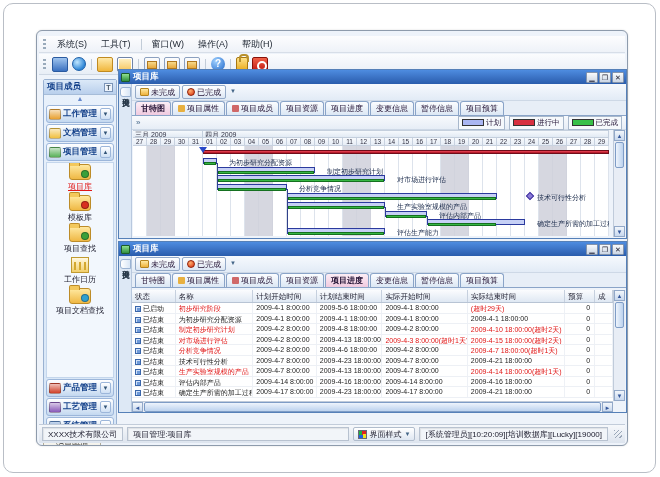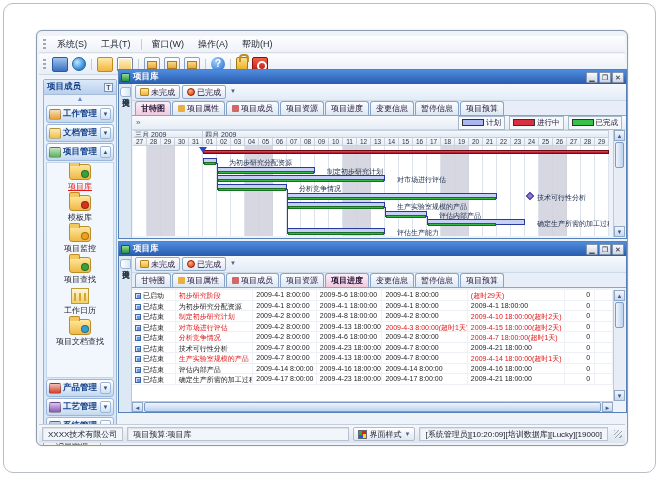--- a/index.html
+++ b/index.html
@@ -219,26 +219,20 @@
           <div class="nicon">
             <div class="dot" style="background: rgb(58, 160, 58);"></div>
           </div>
           <div class="sb-label active">项目库</div>
         </div>
         <div class="sb-item">
           <div class="nicon">
             <div class="dot" style="background: rgb(216, 48, 32);"></div>
           </div>
           <div class="sb-label">模板库</div>
-        </div>
-        <div class="sb-item">
-          <div class="nicon">
-            <div class="dot" style="background: rgb(240, 160, 32);"></div>
-          </div>
-          <div class="sb-label">项目监控</div>
         </div>
         <div class="sb-item">
           <div class="nicon">
             <div class="dot" style="background: rgb(58, 160, 58);"></div>
           </div>
           <div class="sb-label">项目查找</div>
         </div>
         <div class="sb-item">
           <div class="cal"></div>
           <div class="sb-label">工作日历</div>
@@ -500,20 +494,30 @@
           <div>变更信息</div>
         </div>
         <div class="tab">
           <div>暂停信息</div>
         </div>
         <div class="tab">
           <div>项目预算</div>
         </div>
       </div>
     <div id="tablewrap">
+      <div id="thead">
+          <div class="th" style="width: 44px;">状态</div>
+          <div class="th" style="width: 78px;">名称</div>
+          <div class="th" style="width: 64px;">计划开始时间</div>
+          <div class="th" style="width: 66px;">计划结束时间</div>
+          <div class="th" style="width: 86px;">实际开始时间</div>
+          <div class="th" style="width: 98px;">实际结束时间</div>
+          <div class="th" style="width: 30px;">预算</div>
+          <div class="th" style="width: 18px;">成</div>
+        </div>
       <div id="tbody">
           <div class="tr">
             <div class="td" style="width: 44px;"><div class="st-ic"></div>已启动</div>
             <div class="td red" style="width: 78px;">初步研究阶段</div>
             <div class="td" style="width: 64px;">2009-4-1 8:00:00</div>
             <div class="td" style="width: 66px;">2009-5-6 18:00:00</div>
             <div class="td" style="width: 86px;">2009-4-1 8:00:00</div>
             <div class="td red" style="width: 98px;">(超时29天)</div>
             <div class="td num" style="width: 30px;">0</div>
             <div class="td" style="width: 18px;"></div>
@@ -609,21 +613,21 @@
       <div class="sc-btn">◄</div>
       <div class="sc-thumb-h"></div>
       <div class="sc-btn">►</div>
     </div>
   </div>
 
   <div id="msgtab">消息管理</div>
 
   <div id="statusbar">
     <div class="sb-panel">XXXX技术有限公司</div>
-    <div class="sb-panel" id="op-panel">项目预算:项目库</div>
+    <div class="sb-panel" id="op-panel">项目管理:项目库</div>
     <div id="style-btn">
       <span id="style-ic"></span>
       <span>界面样式</span>
       <span style="font-size:6px; color:#468;">▼</span>
     </div>
     <div class="sb-panel">[系统管理员][10:20:09][培训数据库][Lucky][19000]</div>
     <div class="resize-grip"></div>
   </div>
 </div>
 

